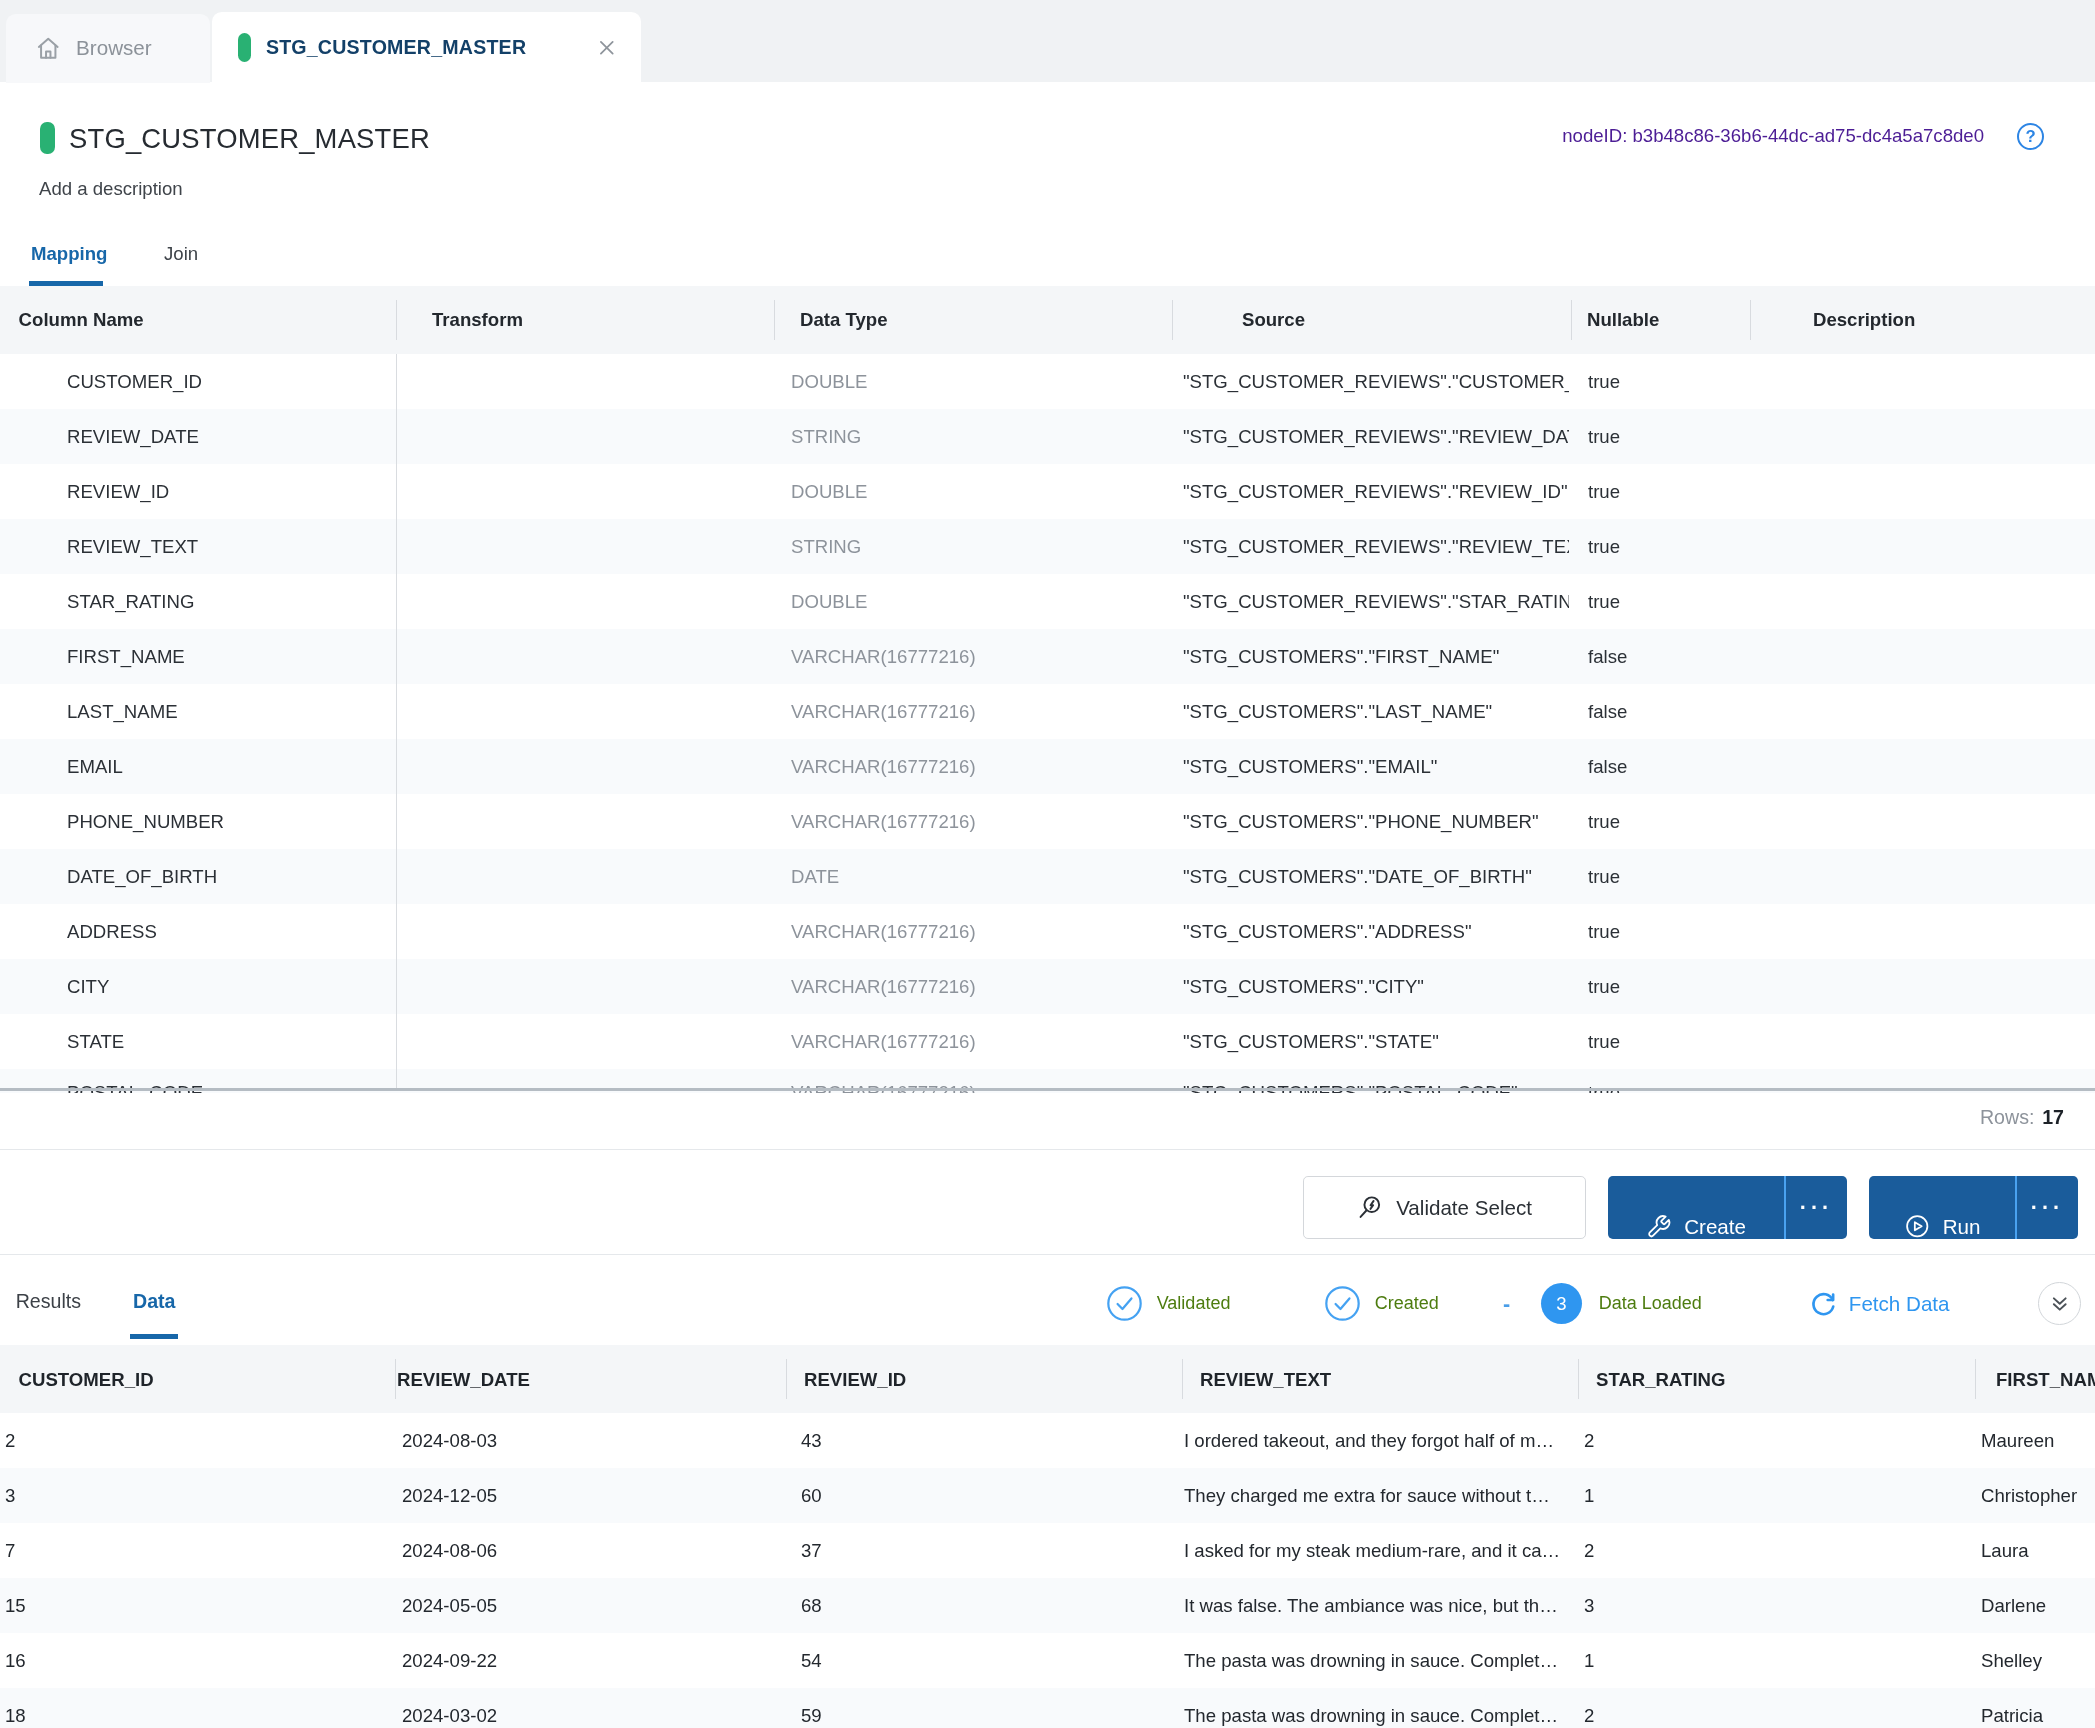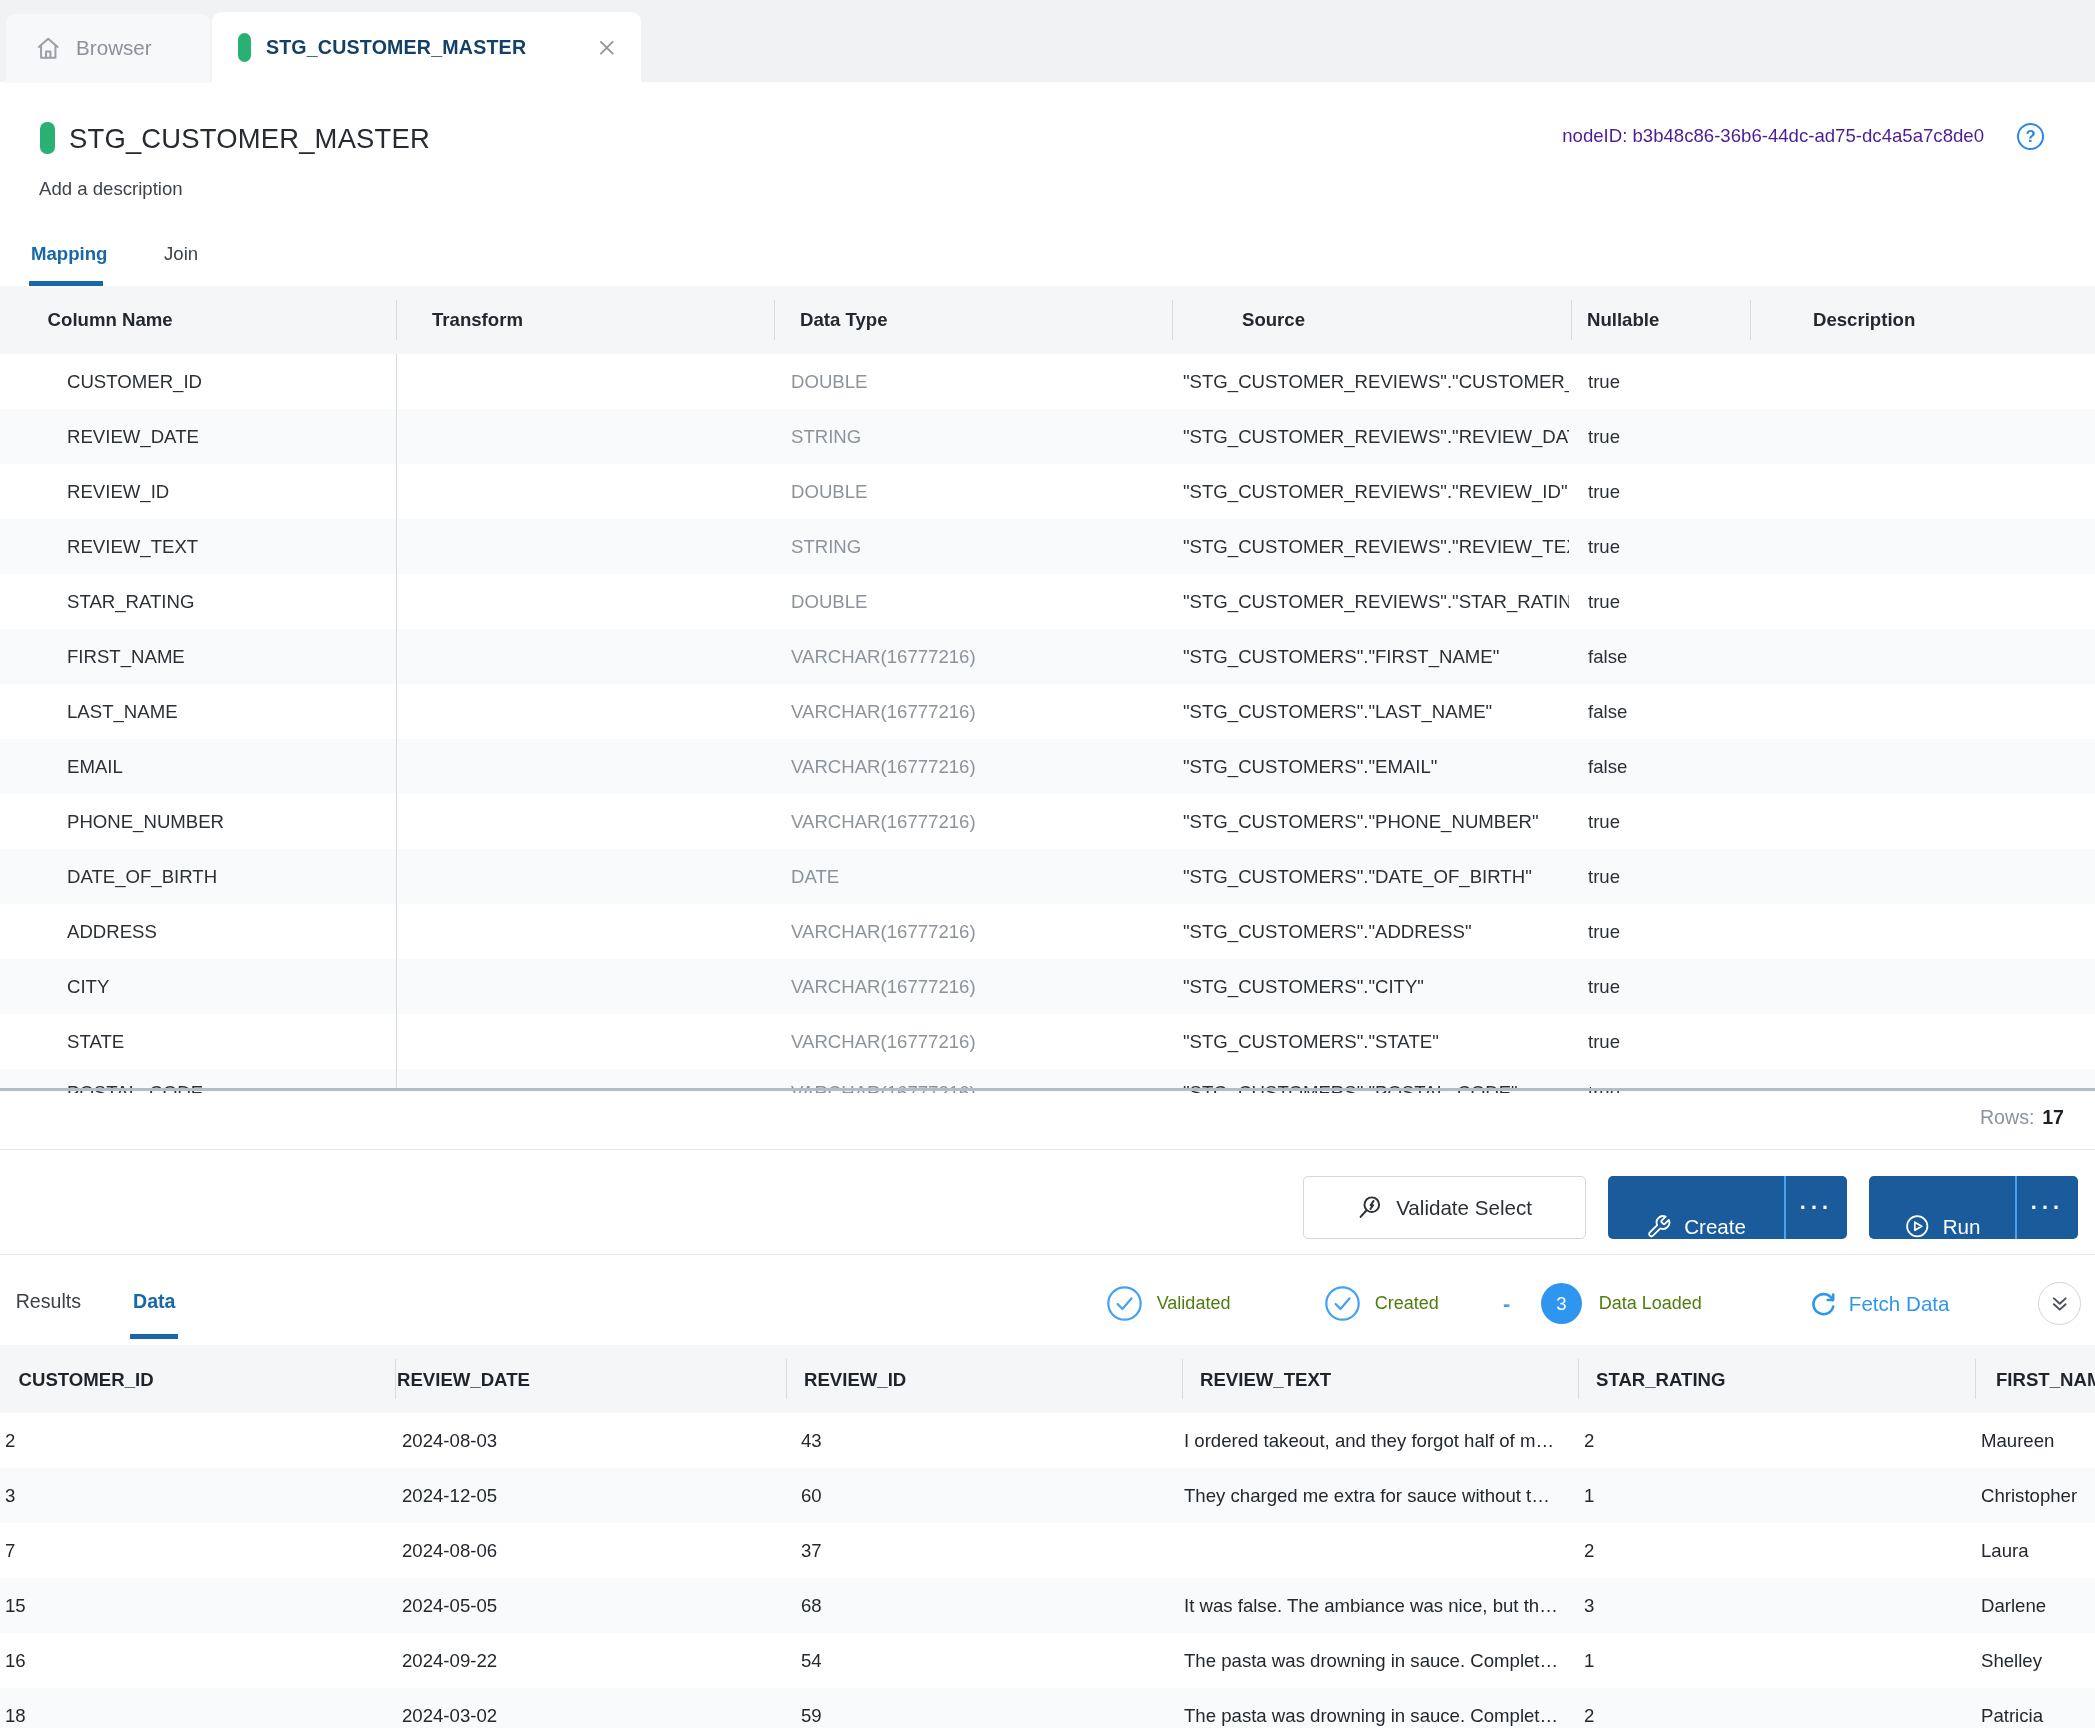--- a/index.html
+++ b/index.html
@@ -128,21 +128,21 @@
   <div class="help-icon">
       <span>?</span>
     </div>
   <div class="add-desc">Add a description</div>
 
   <div class="tab-mapping">Mapping</div>
   <div class="tab-join">Join</div>
   <div class="map-underline"></div>
 
   <div class="map-header" id="map-header">
-      <span class="h-lbl" style="left: 18.6px; margin-left: 29px;">Column Name</span>
+      <span class="h-lbl" style="left: 18.6px;">Column Name</span>
       <span class="h-lbl" style="left: 432px;">Transform</span>
       <span class="h-lbl" style="left: 800px;">Data Type</span>
       <span class="h-lbl" style="left: 1194px; margin-left: 48px;">Source</span>
       <span class="h-lbl" style="left: 1587px;">Nullable</span>
       <span class="h-lbl" style="left: 1813px;">Description</span>
       <div class="h-sep" style="left: 396px;"></div>
       <div class="h-sep" style="left: 774px;"></div>
       <div class="h-sep" style="left: 1172px;"></div>
       <div class="h-sep" style="left: 1571px;"></div>
       <div class="h-sep" style="left: 1750px;"></div>
@@ -363,20 +363,21 @@
         <span class="d-c1">2024-12-05</span>
         <span class="d-c2">60</span>
         <span class="d-c3">They charged me extra for sauce without t…</span>
         <span class="d-c4">1</span>
         <span class="d-c5">Christopher</span>
       </div>
       <div class="d-row">
         <span class="d-c0">7</span>
         <span class="d-c1">2024-08-06</span>
         <span class="d-c2">37</span>
+        <span class="d-c3">I asked for my steak medium-rare, and it ca…</span>
         <span class="d-c4">2</span>
         <span class="d-c5">Laura</span>
       </div>
       <div class="d-row alt">
         <span class="d-c0">15</span>
         <span class="d-c1">2024-05-05</span>
         <span class="d-c2">68</span>
         <span class="d-c3">It was false. The ambiance was nice, but th…</span>
         <span class="d-c4">3</span>
         <span class="d-c5">Darlene</span>

